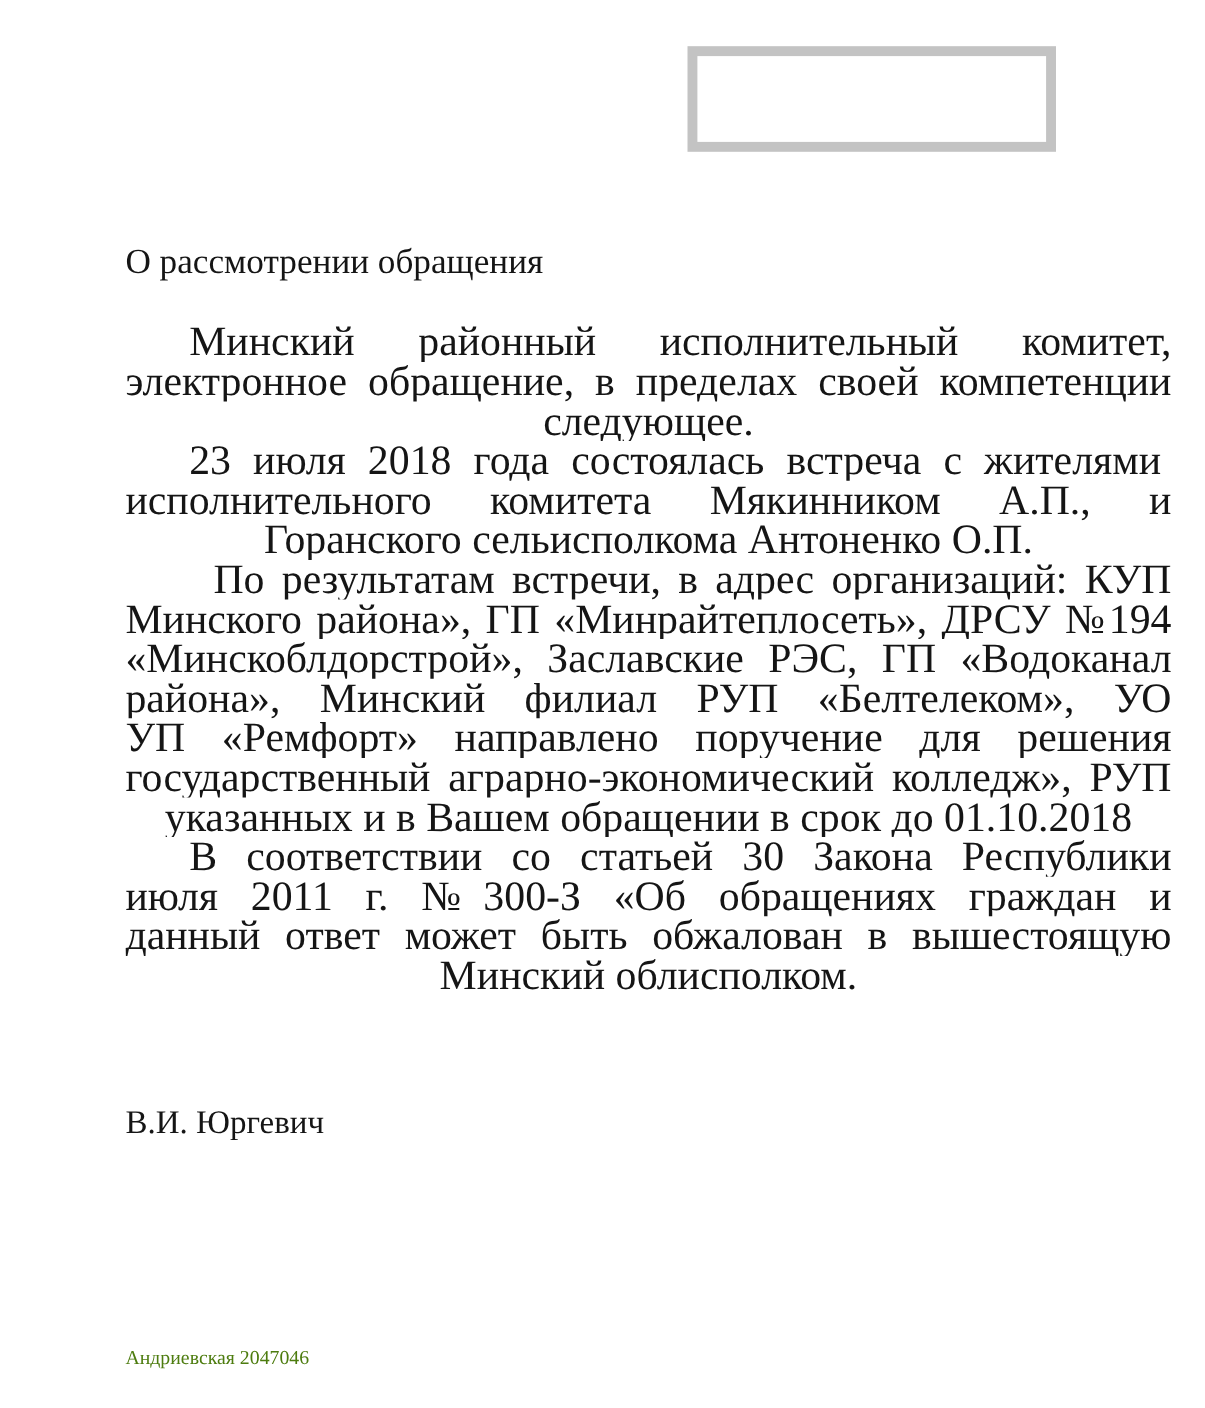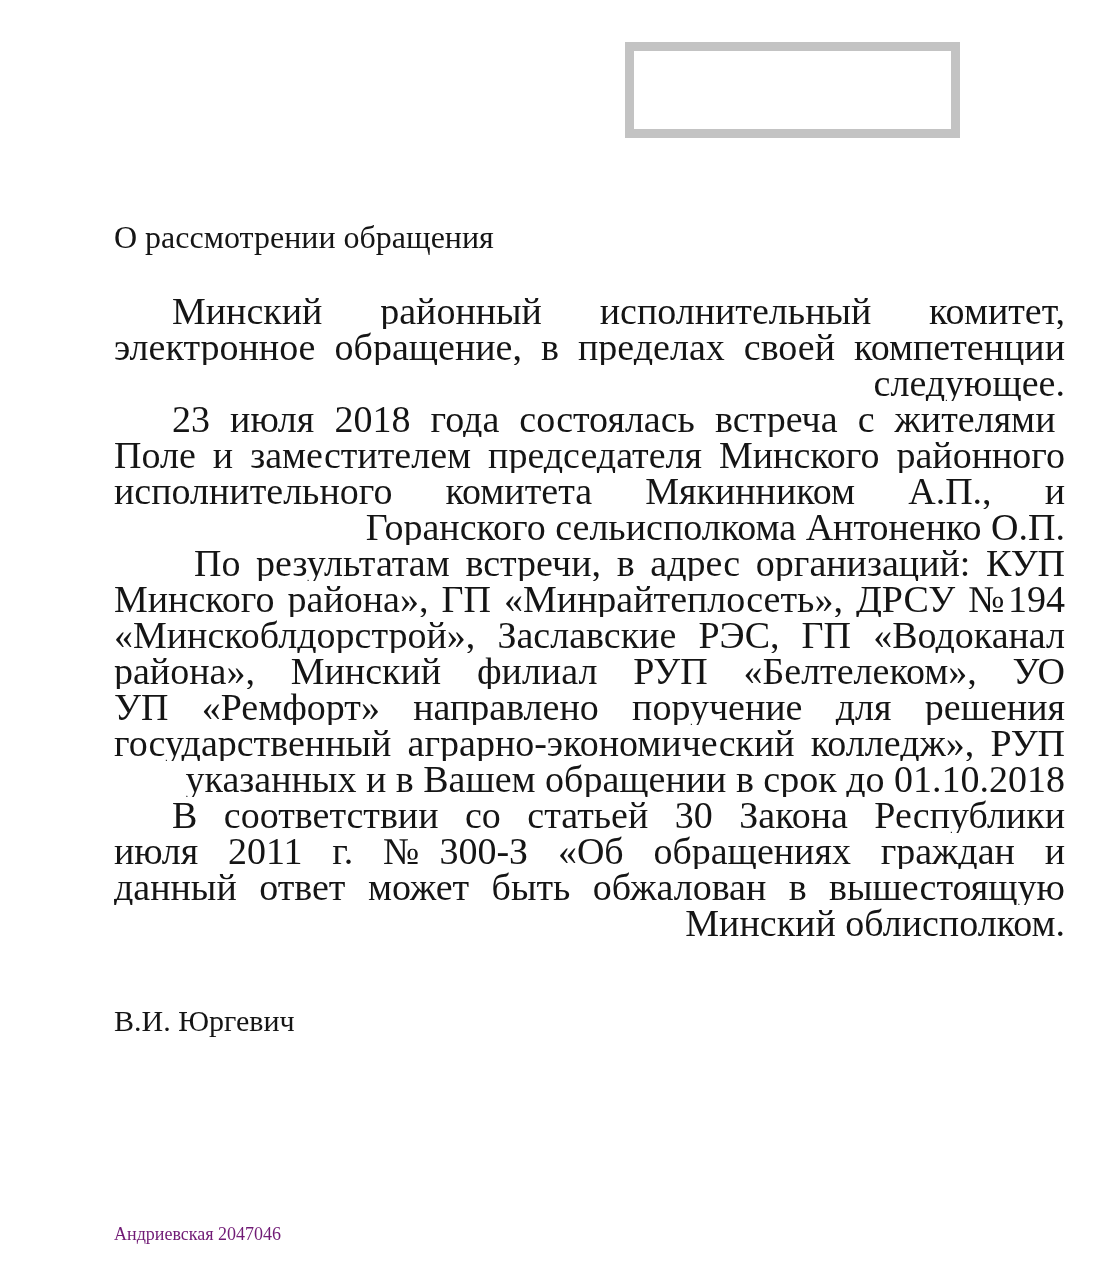--- a/index.html
+++ b/index.html
@@ -51,21 +51,21 @@
   }
   .body-text .jl::after {
     content: "";
     display: inline-block;
     width: 100%;
     height: 0;
   }
   .body-text .ll {
     height: 36px;
     overflow: hidden;
-    text-align: right;
+    text-align: center;
   }
   .body-text .first { text-indent: 58px; }
   .body-text .first.wide { text-indent: 80px; }
   .signature-row {
     position: absolute;
     left: 82px;
     top: 1003px;
     width: 951px;
     display: flex;
     justify-content: space-between;
@@ -79,39 +79,38 @@
   }
   .signature-row .position {
     white-space: nowrap;
   }
   .executor {
     position: absolute;
     left: 82px;
     top: 1222px;
     font-size: 18px;
     line-height: 24px;
-    color: #701a75;
+    color: #4d7c0f;
     text-align: right;
   }
 </style>
 </head>
 <body>
 
 <div class="page">
 
   <div class="stamp-box"></div>
 
   <div class="subject">О рассмотрении обращения</div>
 
   <div class="body-text">
       <div class="jl first">Минский районный исполнительный комитет, рассмотрев Ваше</div>
       <div class="jl">электронное обращение, в пределах своей компетенции сообщает</div>
       <div class="ll">следующее.</div>
       <div class="jl first">23 июля 2018 года состоялась встреча с жителями&nbsp; деревни Новое</div>
-      <div class="jl">Поле и заместителем председателя Минского районного</div>
       <div class="jl">исполнительного комитета Мякинником А.П., и председателем</div>
       <div class="ll">Горанского сельисполкома Антоненко О.П.</div>
       <div class="jl first wide">По результатам встречи, в адрес организаций: КУП «ЖКХ</div>
       <div class="jl">Минского района», ГП «Минрайтеплосеть», ДРСУ №194 ф-л КУП</div>
       <div class="jl">«Минскоблдорстрой», Заславские РЭС, ГП «Водоканал Минского</div>
       <div class="jl">района», Минский филиал РУП «Белтелеком», УО «Новопольский</div>
       <div class="jl">УП «Ремфорт» направлено поручение для решения поднятых вопросов,</div>
       <div class="jl">государственный аграрно-экономический колледж», РУП «Белпочта»,</div>
       <div class="ll">указанных и в Вашем обращении в срок до 01.10.2018 года.</div>
       <div class="jl first">В соответствии со статьей 30 Закона Республики Беларусь от 18</div>

